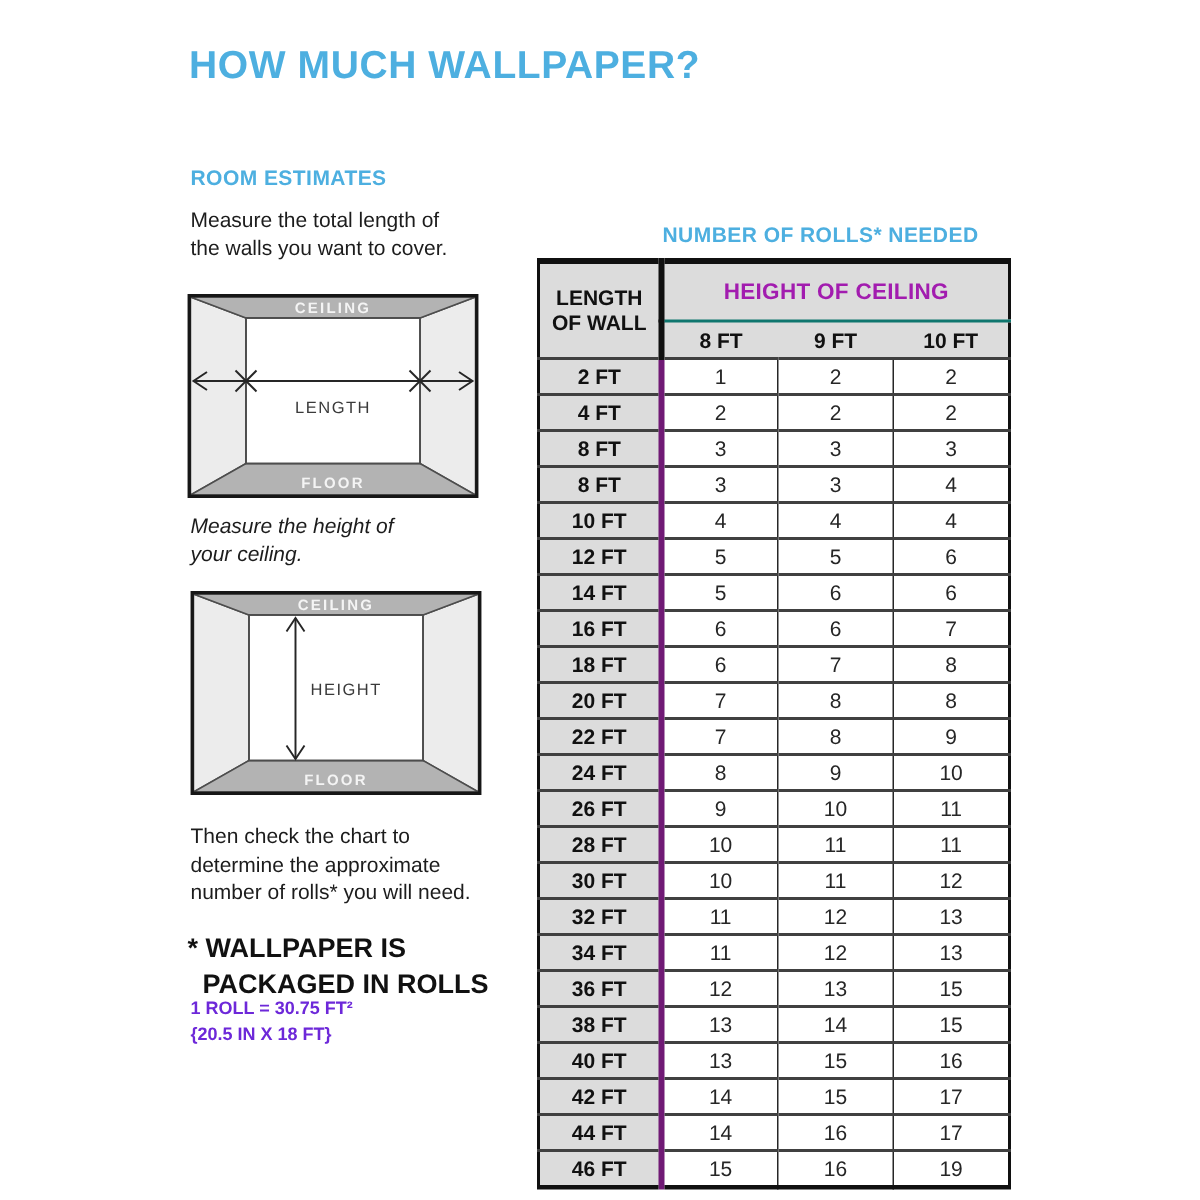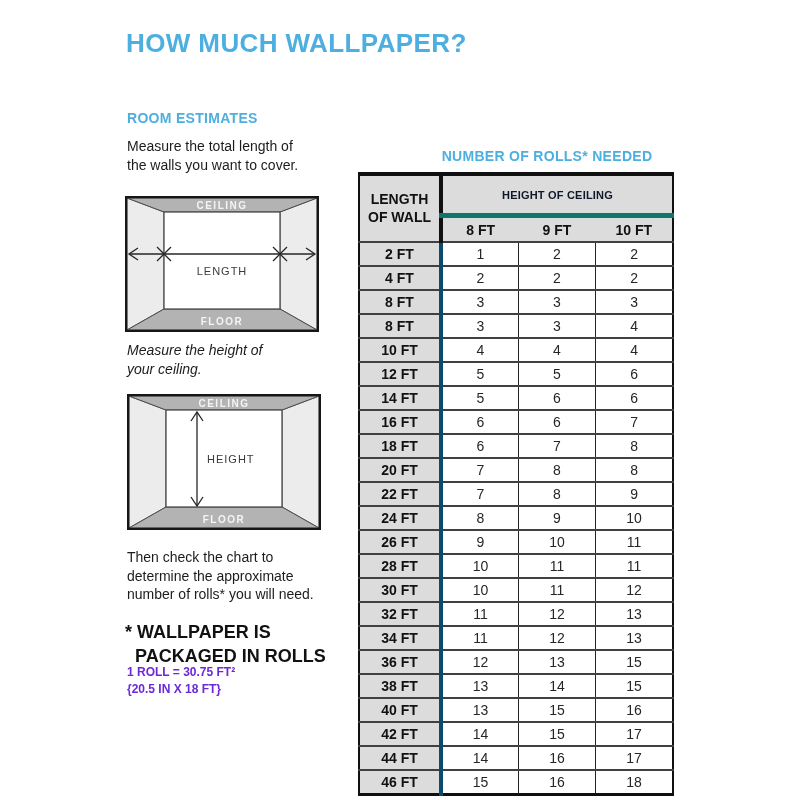--- a/index.html
+++ b/index.html
@@ -45,27 +45,27 @@
   table.rolls{
     width:316px;border-collapse:collapse;table-layout:fixed;
     border:2px solid #101010;border-top:4px solid #101010;border-bottom:3px solid #101010;
   }
   table.rolls th, table.rolls td{padding:0;text-align:center;vertical-align:middle;}
   .row-header{
     width:79px;background:var(--hdr-bg);border-right:4px solid #101010;
     font-size:14px;line-height:1.25;white-space:pre-line;color:#111;
   }
   .group-header{
-    background:var(--hdr-bg);height:37px;border-bottom:5px solid #0f766e;
-    font-size:11px;color:#0f172a;letter-spacing:0.2px;
+    background:var(--hdr-bg);height:37px;border-bottom:2px solid #0f766e;
+    font-size:15px;color:#a21caf;letter-spacing:0.2px;
   }
   tr.sub th{background:var(--hdr-bg);height:23px;font-size:14px;color:#111;}
   tbody td{height:22px;font-size:14px;border-top:2px solid #404040;color:#262626;}
   tbody td.label-cell{
-    background:var(--hdr-bg);font-weight:bold;border-right:4px solid #0c4a6e;color:#111;
+    background:var(--hdr-bg);font-weight:bold;border-right:4px solid #701a75;color:#111;
   }
   tbody td.val + td.val{border-left:1.5px solid #262626;}
 </style>
 </head>
 <body style="--accent: #4dafe0; --hdr-bg: #dcdcdc;">
 
 <div class="abs page-title">HOW MUCH WALLPAPER?</div>
 
 <div class="abs section-heading">ROOM ESTIMATES</div>
 
@@ -272,17 +272,17 @@
         <tr>
           <td class="label-cell">44 FT</td>
           <td class="val">14</td>
           <td class="val">16</td>
           <td class="val">17</td>
         </tr>
         <tr>
           <td class="label-cell">46 FT</td>
           <td class="val">15</td>
           <td class="val">16</td>
-          <td class="val">18</td>
+          <td class="val">19</td>
         </tr>
       </tbody>
   </table>
 </div>
 
 </body></html>

